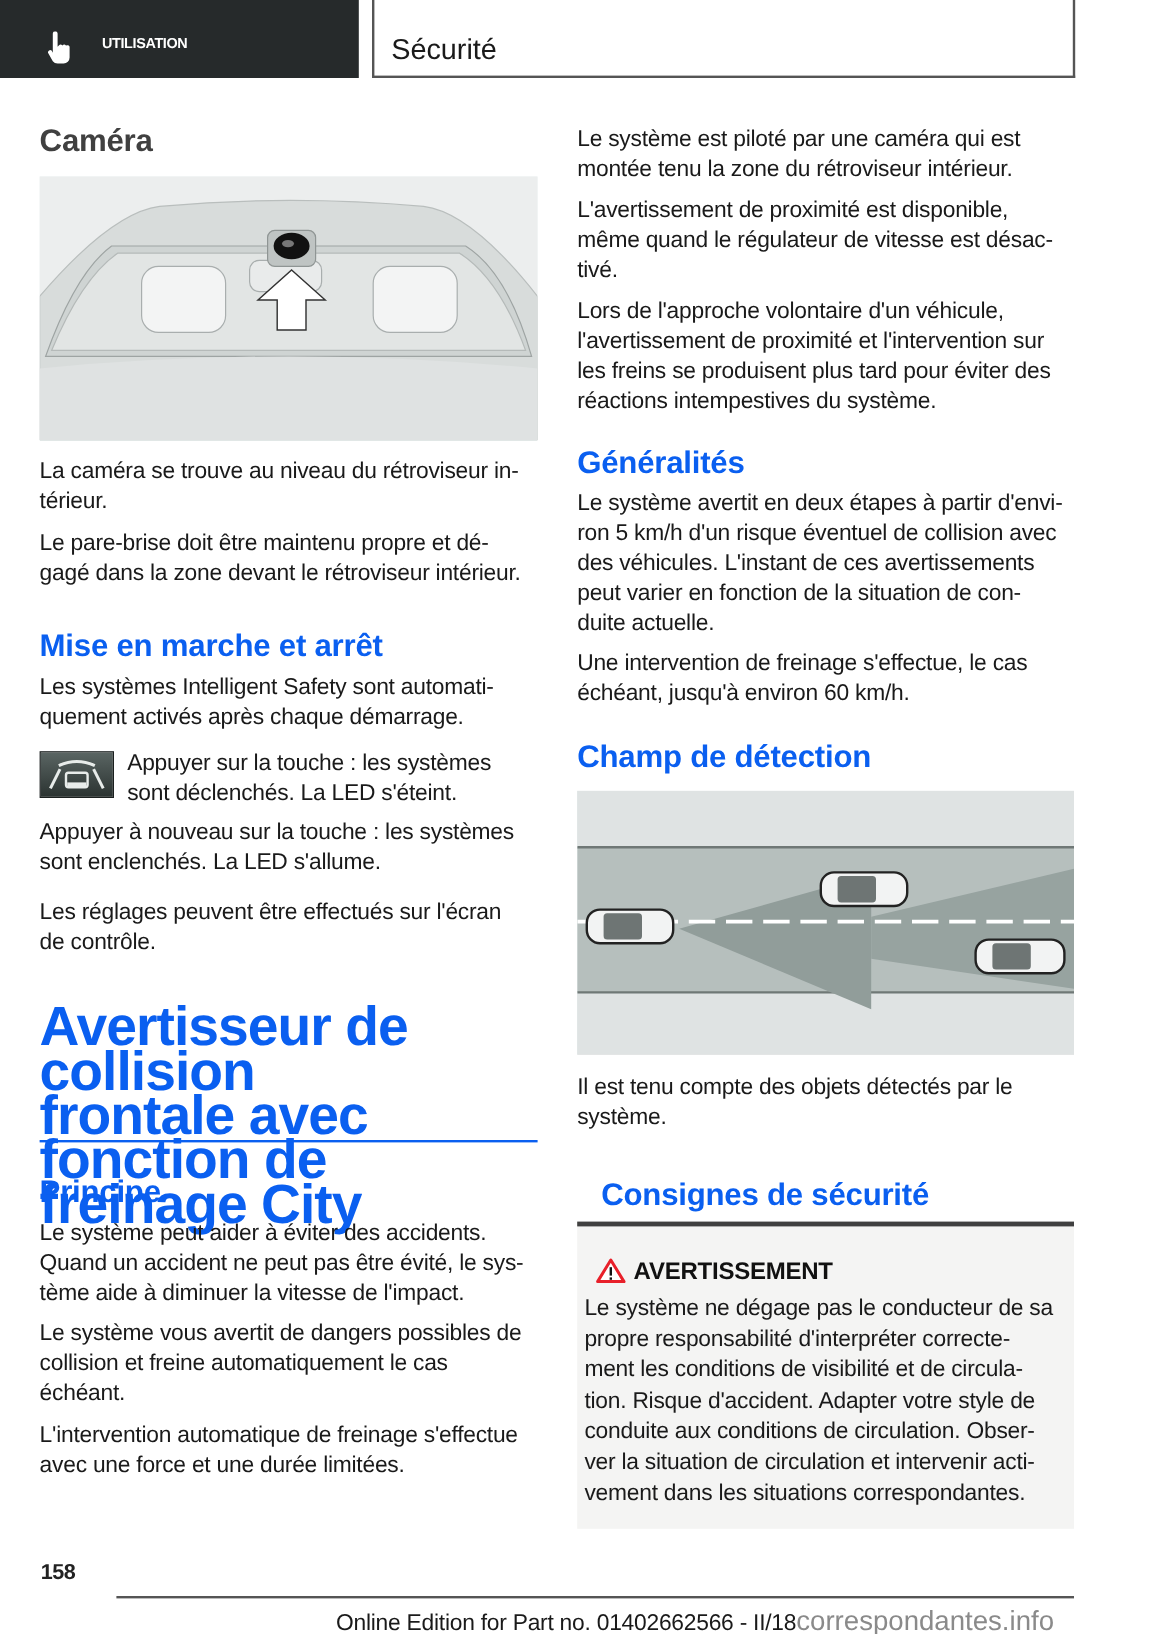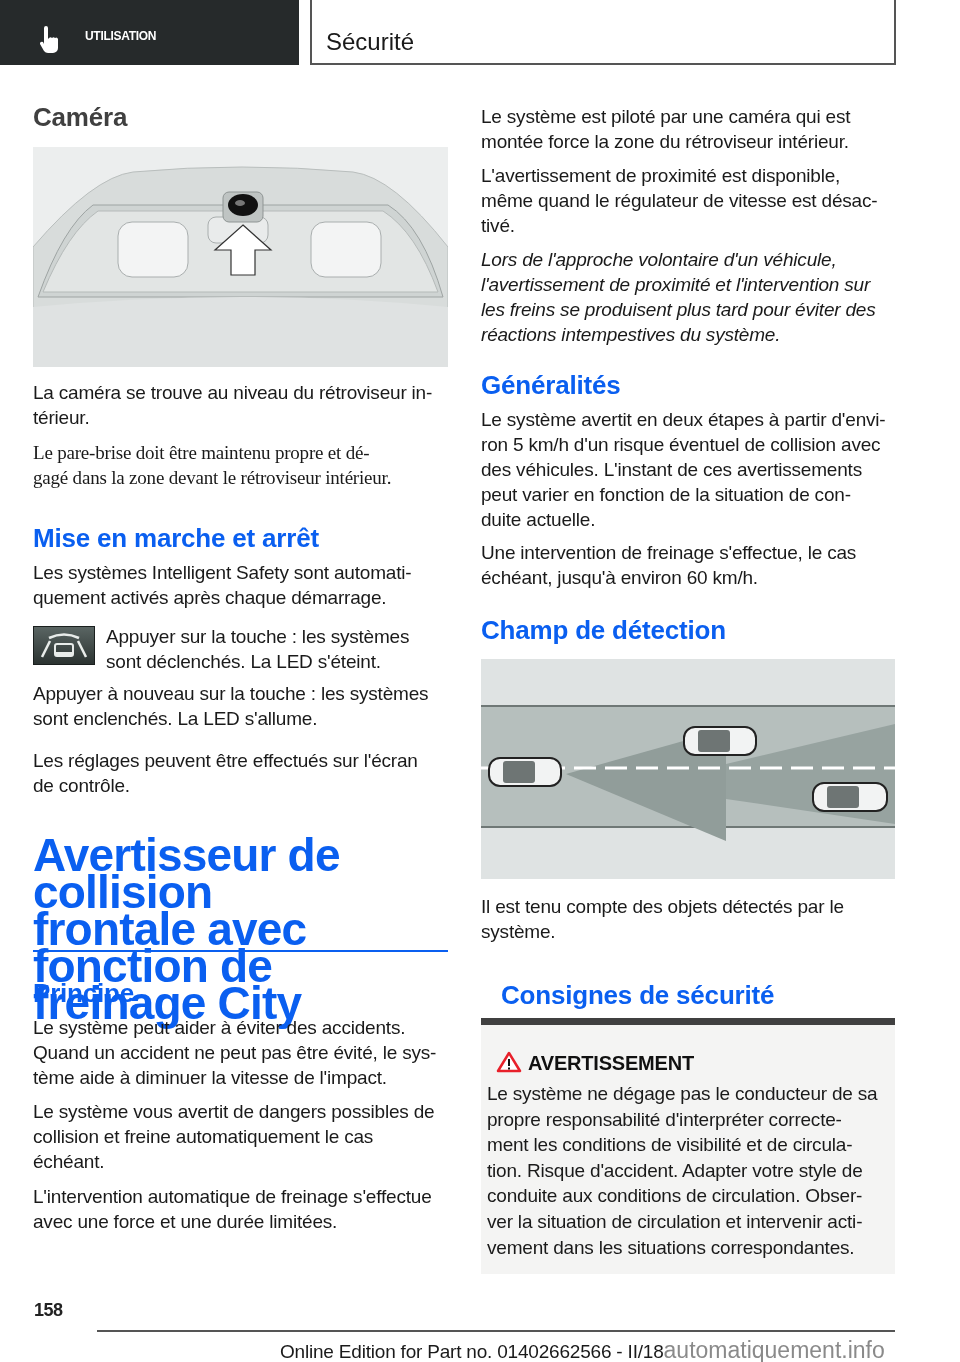--- a/index.html
+++ b/index.html
@@ -22,21 +22,21 @@
   
   .img-camera { position: absolute; left: 33px; top: 147px; width: 415px; height: 220px; background: #ecefef; overflow: hidden; }
 
   
   .img-field { position: absolute; left: 481px; top: 659px; width: 414px; height: 220px; background: #dfe3e3; overflow: hidden; }
 
   
   .btn-icon { position: absolute; left: 33px; top: 626px; width: 62px; height: 39px; background: linear-gradient(#5a6563, #2b3331); border: 1px solid #1a1f1e; }
 
   
-  .warn { position: absolute; left: 481px; top: 1018px; width: 414px; height: 256px; background: #f4f4f3; border-top: 7px solid #404040; }
+  .warn { position: absolute; left: 481px; top: 1018px; width: 414px; height: 256px; background: #f4f4f3; border-top: 4px solid #404040; }
   .warn .title { position: absolute; left: 47px; top: 27px; font-weight: bold; font-size: 20px; letter-spacing: -0.2px; color: #111; }
   .warn .tri { position: absolute; left: 15px; top: 26px; width: 26px; height: 22px; }
   .warn .body { position: absolute; left: 6px; top: 56px; width: 408px; font-size: 19px; line-height: 25.6px; white-space: pre-line; letter-spacing: -0.2px; }
 
   
   .pagenum { position: absolute; left: 34px; top: 1300px; font-weight: bold; font-size: 18px; color: #222; letter-spacing: -0.5px; }
   .foot-rule { position: absolute; left: 97px; top: 1330px; width: 798px; height: 2px; background: #555; }
   .foot-text { position: absolute; left: 280px; top: 1337px; font-size: 19px; color: #1a1a1a; white-space: nowrap; letter-spacing: -0.2px; }
   .foot-text .wm { color: #8a8a8a; font-size: 23px; letter-spacing: 0; }
 </style>
@@ -67,21 +67,21 @@
     <rect x="190" y="45" width="40" height="30" rx="6" fill="#bfc4c3" stroke="#8f9594"></rect>
     <ellipse cx="210" cy="58" rx="15" ry="11" fill="#111"></ellipse>
     <ellipse cx="207" cy="56" rx="5" ry="3" fill="#777"></ellipse>
     <path d="M210 78 L238 103 L222 103 L222 128 L198 128 L198 103 L182 103 Z" fill="#ffffff" stroke="#333" stroke-width="1.2"></path>
     <path d="M0 160 Q208 140 415 160 L415 220 L0 220 Z" fill="#dfe2e2"></path>
   </svg>
 </div>
 
 <div class="p" style="left:33px; top:380px; width:415px;">La caméra se trouve au niveau du rétroviseur in-
 térieur.</div>
-<div class="p" style="left:33px; top:440px; width:415px;font-family:Liberation Serif, serif;">Le pare-brise doit être maintenu propre et dé-
+<div class="p" style="left:33px; top:440px; width:415px;">Le pare-brise doit être maintenu propre et dé-
 gagé dans la zone devant le rétroviseur intérieur.</div>
 
 <div class="h2" style="left:33px; top:523px;">Mise en marche et arrêt</div>
 <div class="p" style="left:33px; top:560px; width:415px;">Les systèmes Intelligent Safety sont automati-
 quement activés après chaque démarrage.</div>
 
 <div class="btn-icon">
   <svg width="60" height="37" viewBox="0 0 60 37">
     <path d="M15 11 Q30 4 45 11" stroke="#e8ecea" stroke-width="2.5" fill="none"></path>
     <path d="M16 14 L8 30" stroke="#e8ecea" stroke-width="2.5"></path>
@@ -106,25 +106,25 @@
 <div class="p" style="left:33px; top:1015px; width:420px;">Le système peut aider à éviter des accidents.
 Quand un accident ne peut pas être évité, le sys-
 tème aide à diminuer la vitesse de l'impact.</div>
 <div class="p" style="left:33px; top:1099px; width:420px;">Le système vous avertit de dangers possibles de
 collision et freine automatiquement le cas
 échéant.</div>
 <div class="p" style="left:33px; top:1184px; width:420px;">L'intervention automatique de freinage s'effectue
 avec une force et une durée limitées.</div>
 
 <div class="p" style="left:481px; top:104px; width:414px;">Le système est piloté par une caméra qui est
-montée force la zone du rétroviseur intérieur.</div>
+montée tenu la zone du rétroviseur intérieur.</div>
 <div class="p" style="left:481px; top:163px; width:414px;">L'avertissement de proximité est disponible,
 même quand le régulateur de vitesse est désac-
 tivé.</div>
-<div class="p" style="left:481px; top:247px; width:414px;font-style:italic;">Lors de l'approche volontaire d'un véhicule,
+<div class="p" style="left:481px; top:247px; width:414px;">Lors de l'approche volontaire d'un véhicule,
 l'avertissement de proximité et l'intervention sur
 les freins se produisent plus tard pour éviter des
 réactions intempestives du système.</div>
 
 <div class="h2" style="left:481px; top:370px;">Généralités</div>
 <div class="p" style="left:481px; top:407px; width:414px;">Le système avertit en deux étapes à partir d'envi-
 ron 5 km/h d'un risque éventuel de collision avec
 des véhicules. L'instant de ces avertissements
 peut varier en fonction de la situation de con-
 duite actuelle.</div>
@@ -173,13 +173,13 @@
 propre responsabilité d'interpréter correcte-
 ment les conditions de visibilité et de circula-
 tion. Risque d'accident. Adapter votre style de
 conduite aux conditions de circulation. Obser-
 ver la situation de circulation et intervenir acti-
 vement dans les situations correspondantes.</div>
 </div>
 
 <div class="pagenum">158</div>
 <div class="foot-rule"></div>
-<div class="foot-text"><span>Online Edition for Part no. 01402662566 - II/18</span><span class="wm">automatiquement.info</span></div>
+<div class="foot-text"><span>Online Edition for Part no. 01402662566 - II/18</span><span class="wm">correspondantes.info</span></div>
 
 </body></html>

